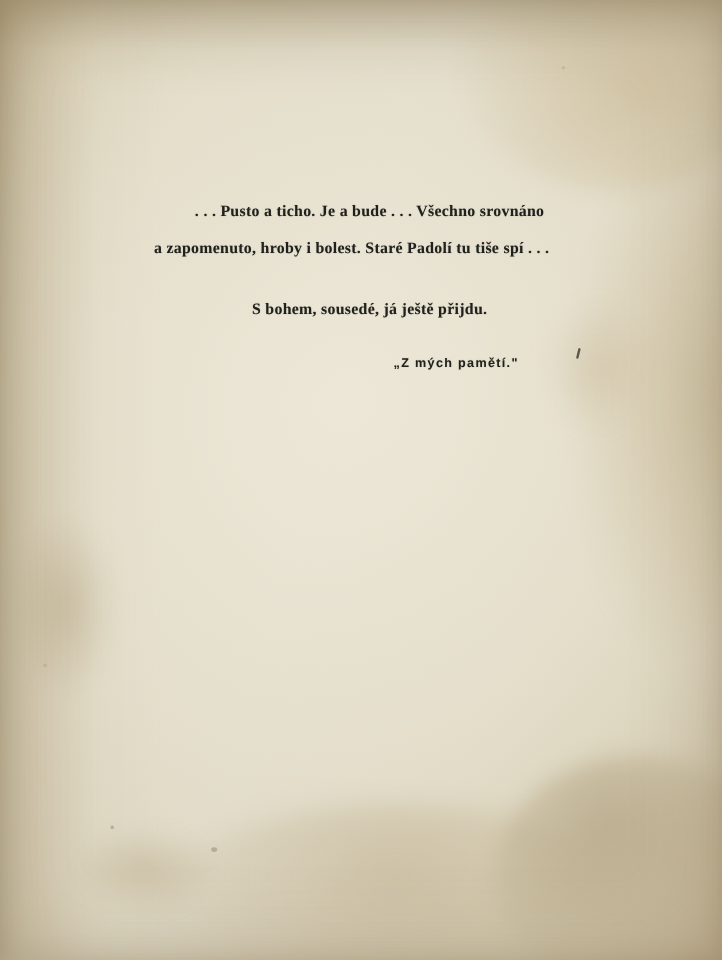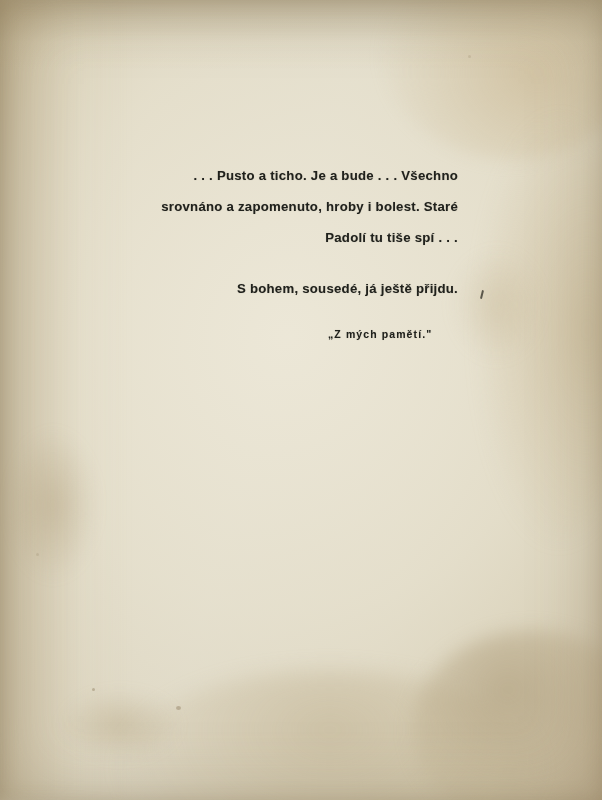--- a/index.html
+++ b/index.html
@@ -107,21 +107,22 @@
     color: #20211c;
     font-size: 13.2px;
     line-height: 31px;
     letter-spacing: 0.25px;
     font-weight: 600;
     text-shadow: 0 0 1px rgba(40,40,35,0.25);
   }
   .para {
     margin: 0 0 20px 0;
     text-indent: 30px;
-    text-align: right;
+    text-align: center;
+    font-family: Liberation Serif, serif;
   }
   .para:last-of-type {
     margin-bottom: 0;
   }
   .para-3 {
   }
   .attrib {
     margin: 0;
     padding-left: 200px;
     font-size: 10.5px;

